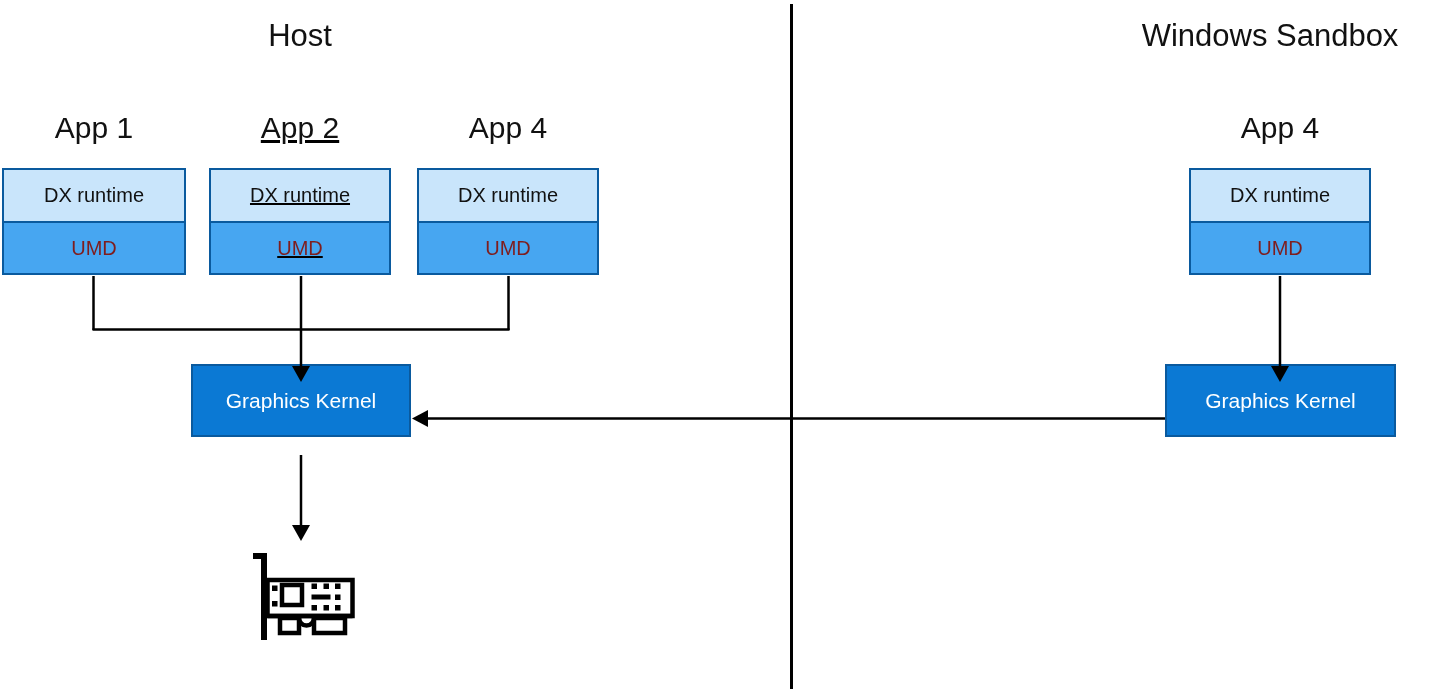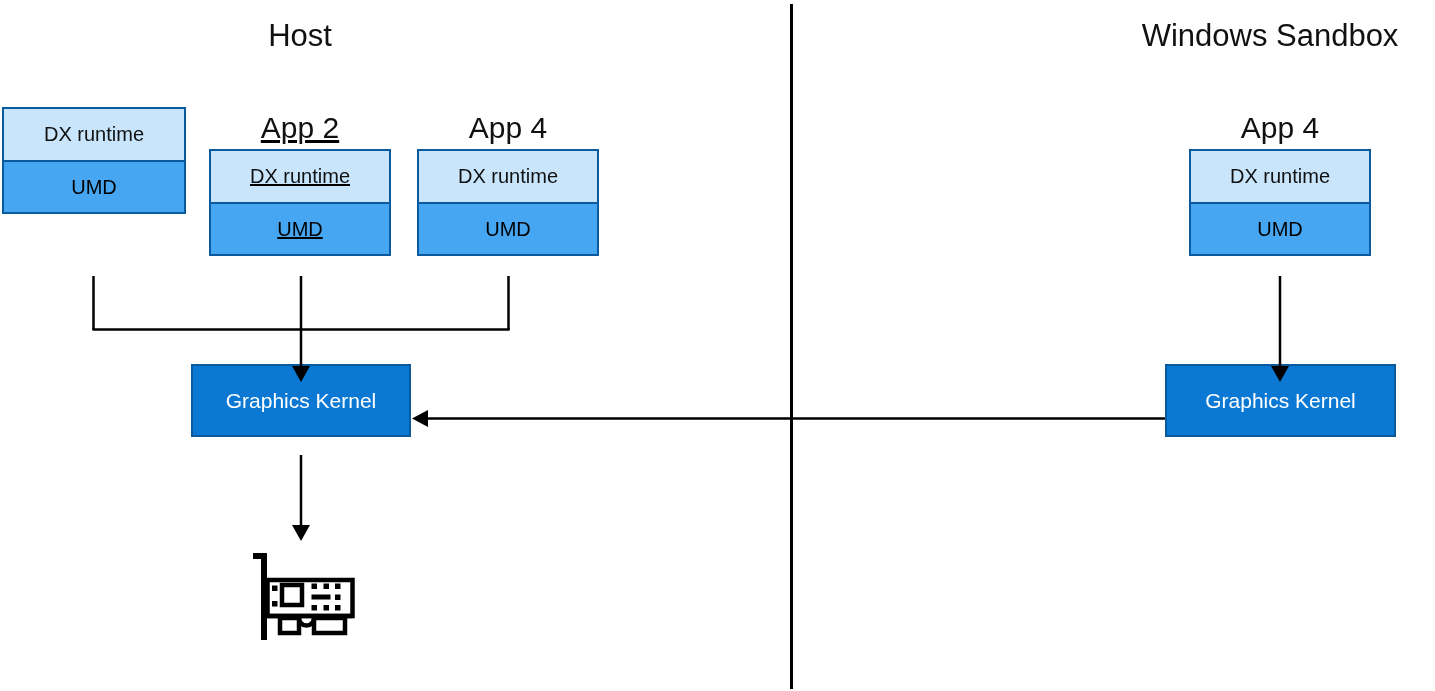--- a/index.html
+++ b/index.html
@@ -23,38 +23,39 @@
     top:107px;
   }
   .app-title{
     font-size:30px;
     color:#111111;
     text-align:center;
     line-height:42px;
     white-space:nowrap;
   }
   .stack{
+    margin-top:19px;
     border:2px solid #0a5a9e;
   }
   .layer-dx{
     height:51px;
     line-height:51px;
     background:#c9e5fb;
     border-bottom:2px solid #0a5a9e;
     text-align:center;
     font-size:20px;
     color:#111111;
   }
   .layer-umd{
     height:50px;
     line-height:50px;
     background:#47a6f1;
     text-align:center;
     font-size:20px;
-    color:#000000;
+    color:#7f1d1d;
   }
   .kernel{
     position:absolute;
     top:364px;
     height:69px;
     background:#0b79d4;
     border:2px solid #0a5a9e;
     color:#ffffff;
     font-size:21px;
     text-align:center;
@@ -69,20 +70,21 @@
 </style>
 </head>
 <body>
 
 <div id="canvas">
 
   <div class="section-title" style="left:0px; top:18px; width:600px;">Host</div>
   <div class="section-title" style="left:1085px; top:18px; width:370px;">Windows Sandbox</div>
 
   <div class="app" style="left:2px; width:184px;">
+    <div class="app-title">App 1</div>
     <div class="stack">
       <div class="layer-dx">DX runtime</div>
       <div class="layer-umd">UMD</div>
     </div>
   </div>
 
   <div class="app" style="left:209px; width:182px;text-decoration:underline;">
     <div class="app-title">App 2</div>
     <div class="stack">
       <div class="layer-dx">DX runtime</div>

